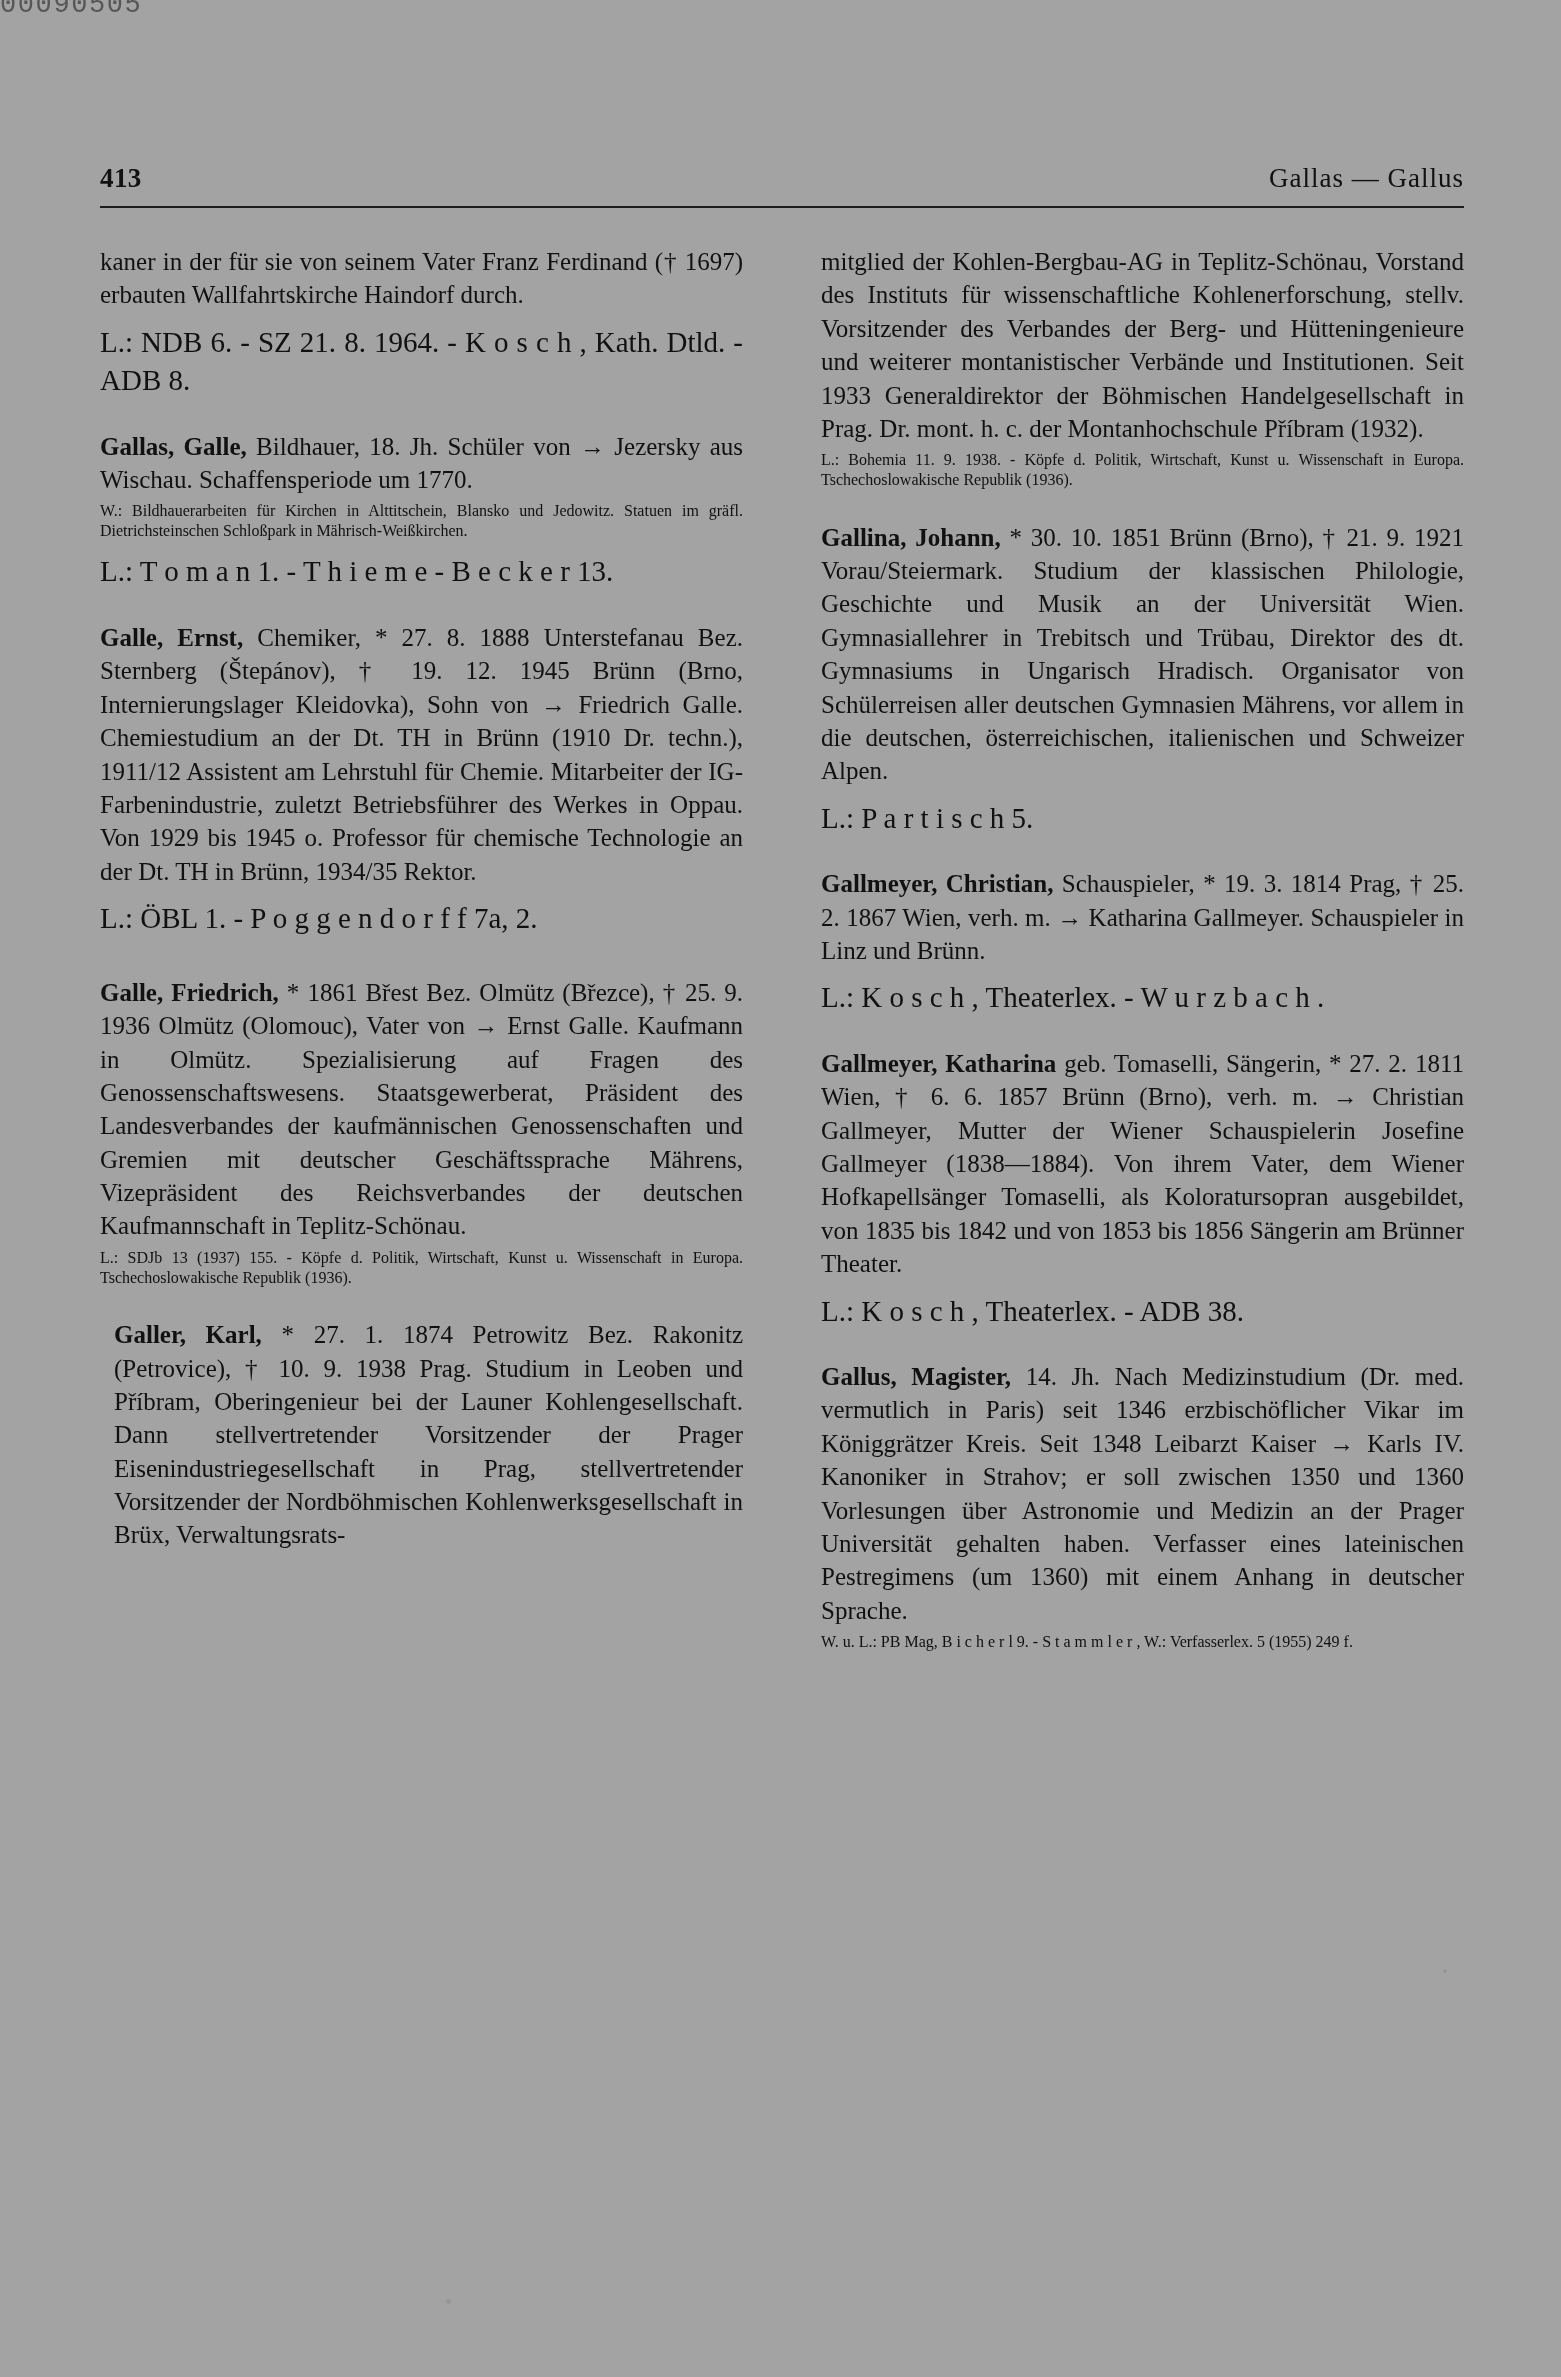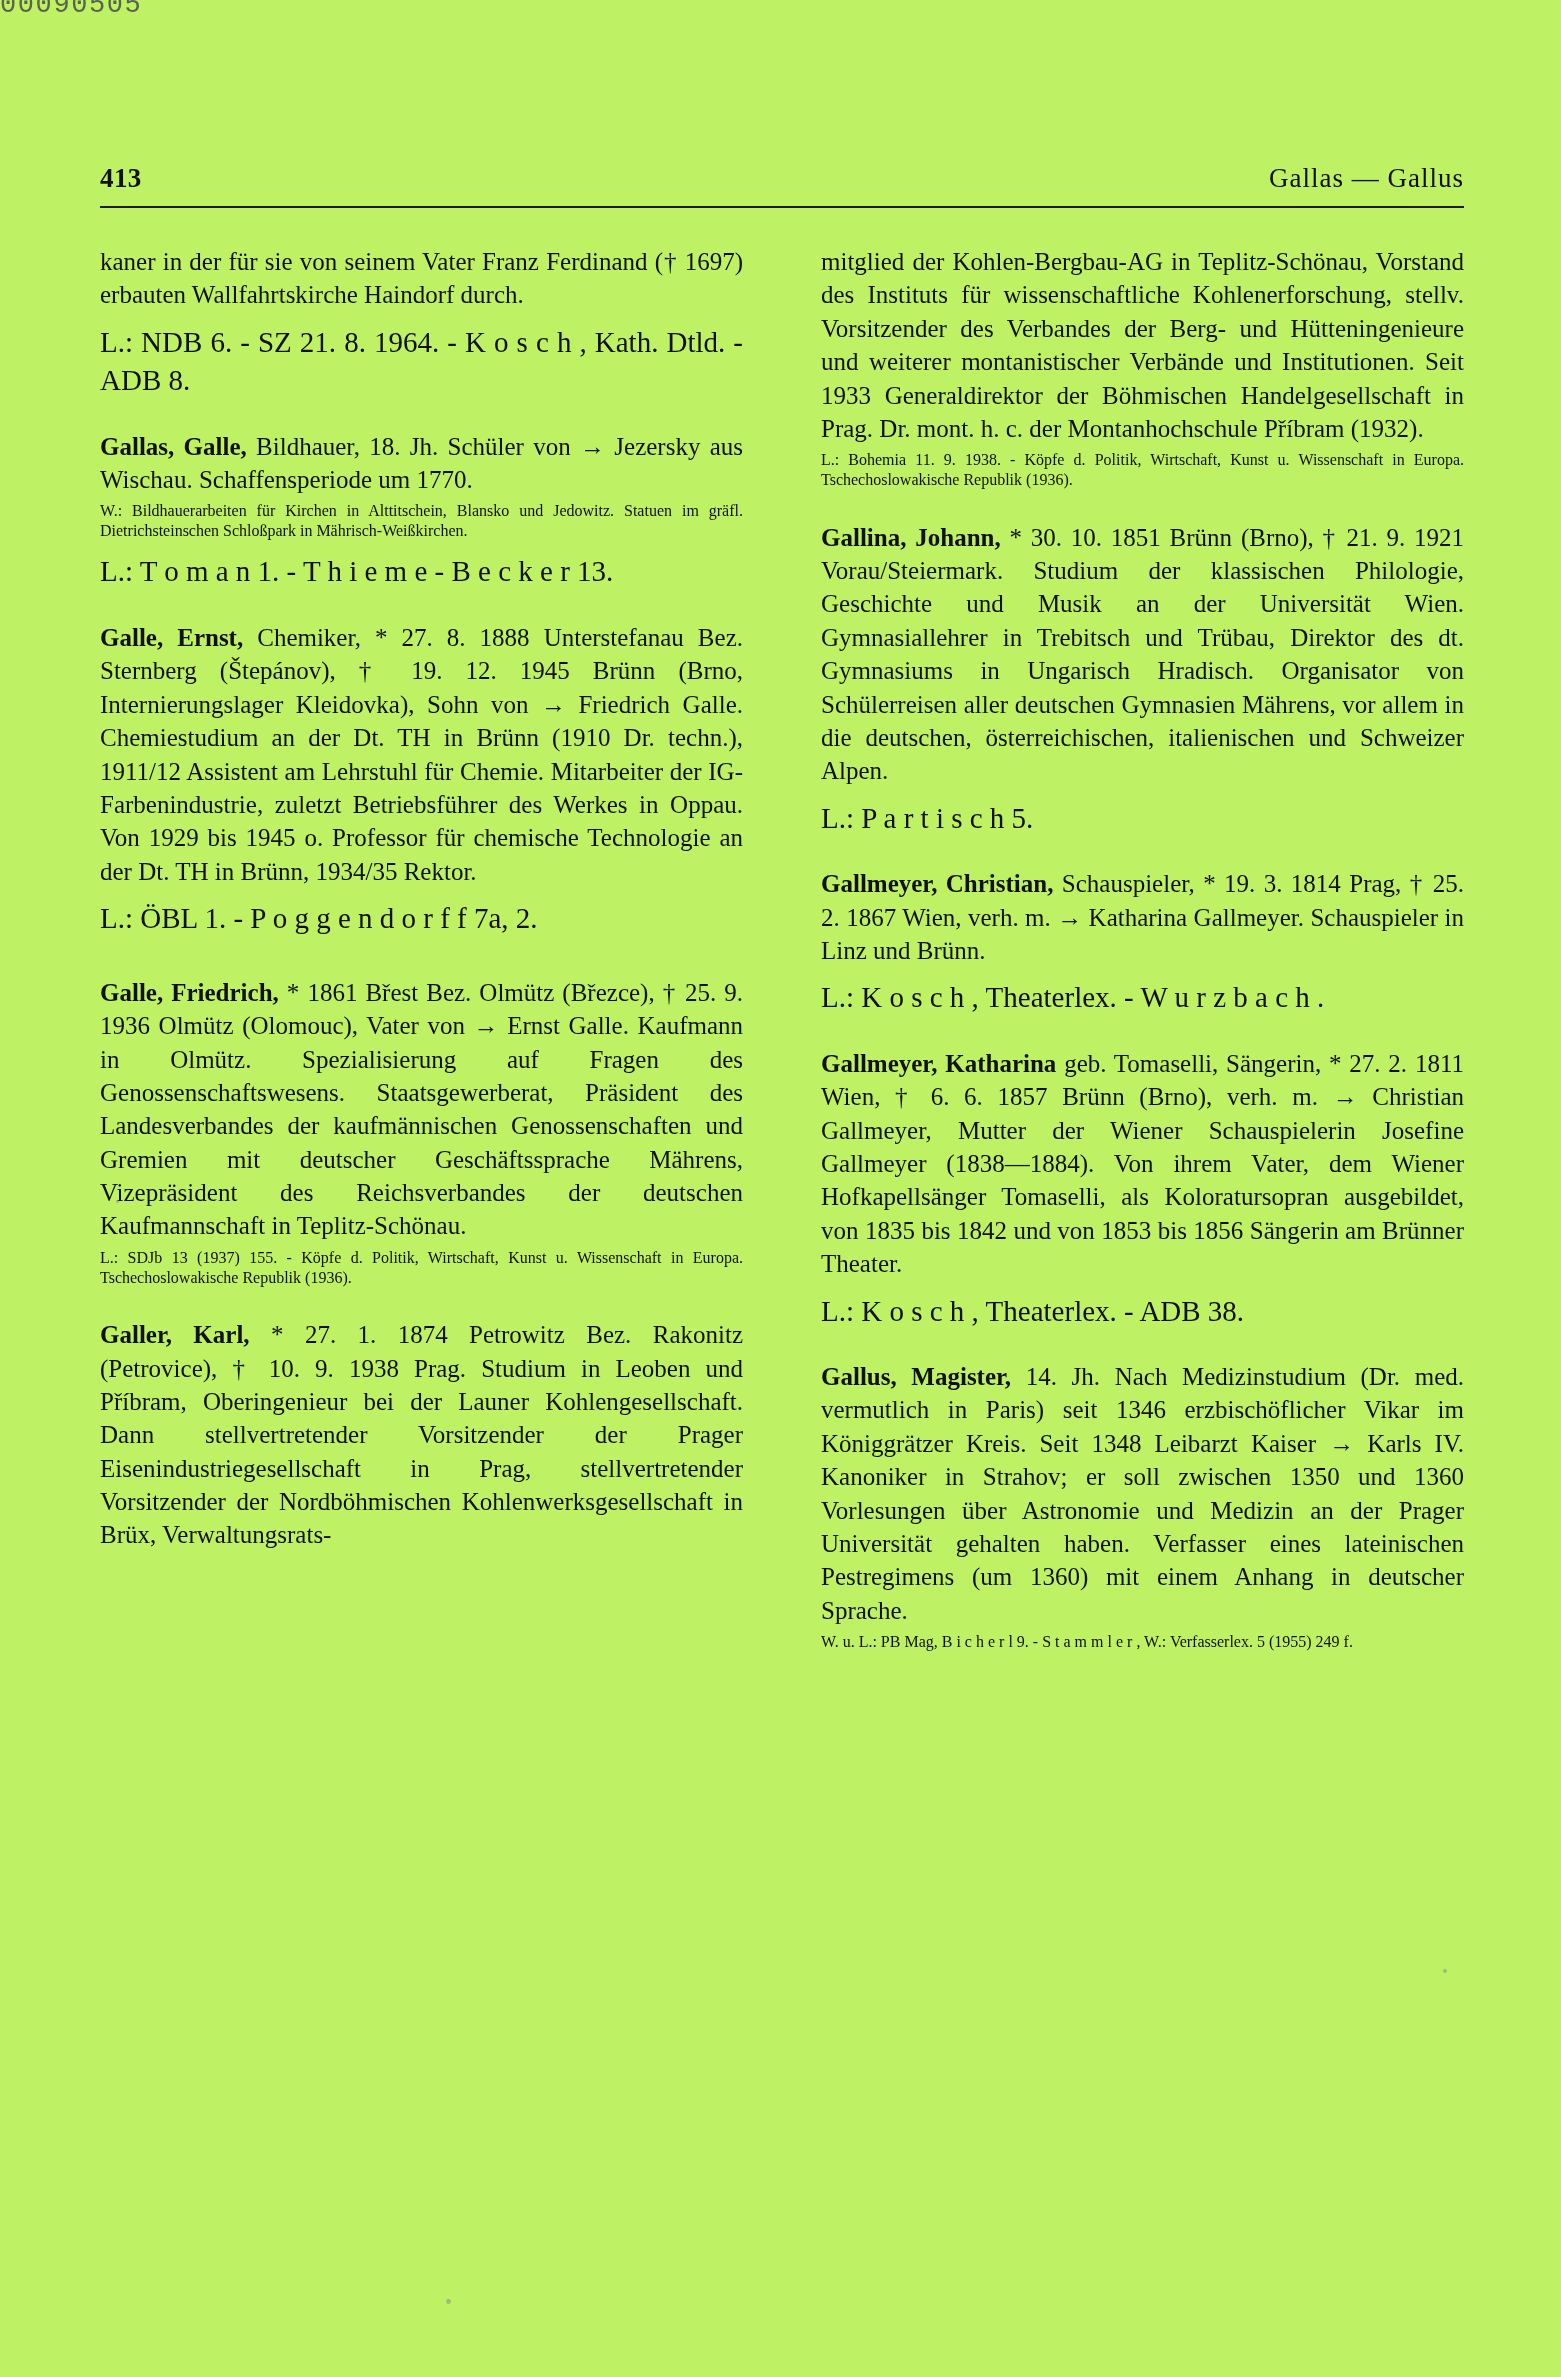--- a/index.html
+++ b/index.html
@@ -13,21 +13,21 @@
     position: relative;
     font-family: "Liberation Serif", serif;
     color: #111;
     overflow: hidden;
   }
   .page {
     position: absolute;
     left: 0; top: 0;
     width: 1561px;
     height: 2377px;
-    background: #bef264;
+    background: #a3a3a3;
   }
   .scanmark {
     position: absolute;
     left: 0px;
     top: -9.6px;
     font-family: "Liberation Mono", monospace;
     font-size: 27px;
     letter-spacing: 1.6px;
     color: #4a4a4a;
     opacity: .85;
@@ -79,20 +79,21 @@
   .para {
     font-size: 25px;
     line-height: 1.335;
     text-align: justify;
     text-justify: inter-word;
     hyphens: manual;
     margin: 0 0 4.8px 0;
   }
   .para.cont {
     margin-bottom: 14.3px;
+    margin-left: 14px;
   }
   .lemma {
     font-weight: 700;
   }
   .src {
     font-size: 29px;
     line-height: 1.32;
     text-align: justify;
     margin: 11px 0 3.2px 0;
   }

